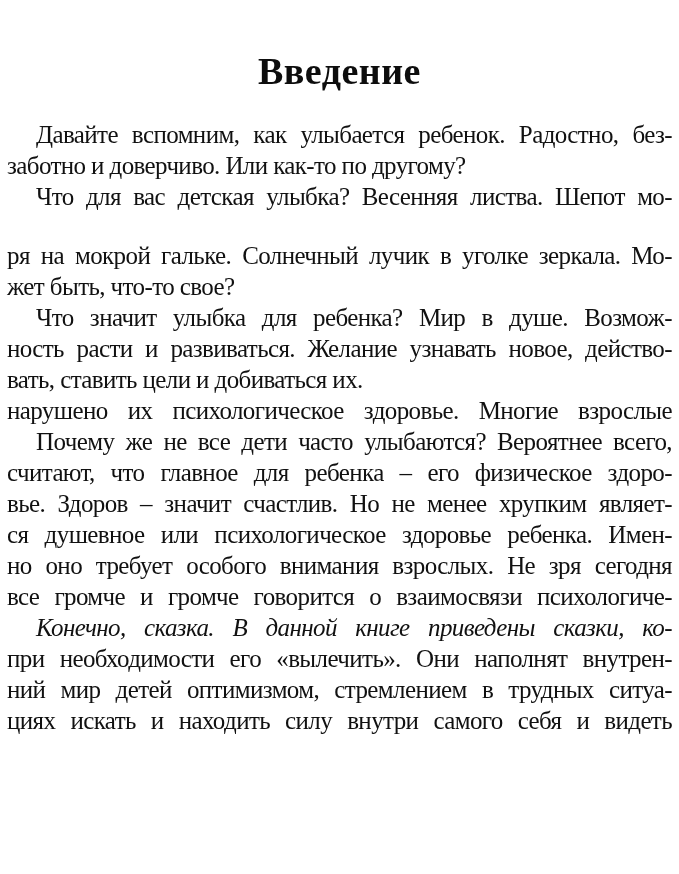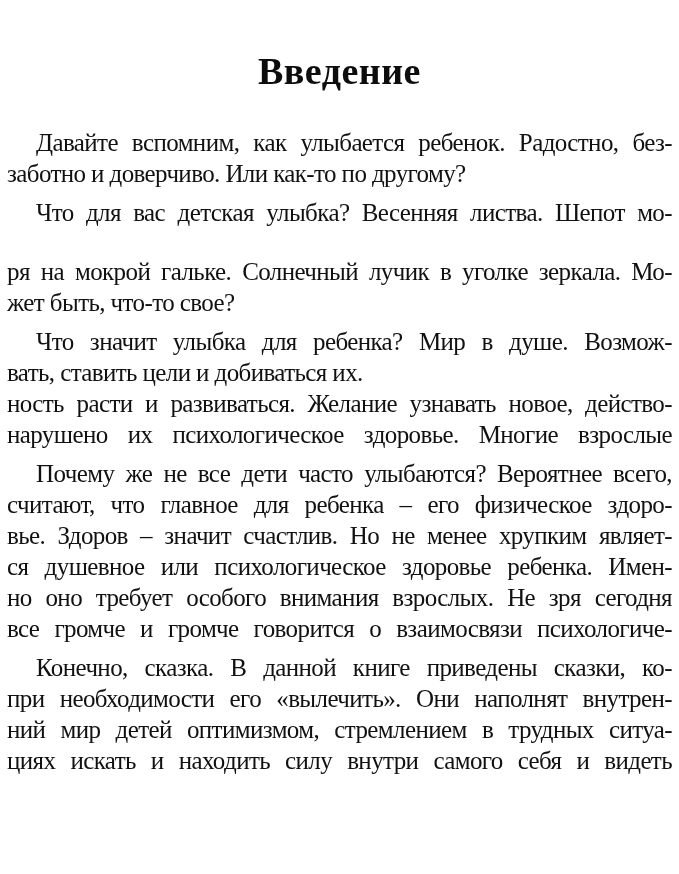--- a/index.html
+++ b/index.html
@@ -47,46 +47,45 @@
       line-height: 31px;
       font-size: 25px;
       white-space: nowrap;
       text-align: justify;
       text-align-last: justify;
       overflow: visible;
       letter-spacing: -0.6px;
     }
     .line.indent {
       padding-left: 29px;
-      margin-top: 8px;
     }
     .line.last {
       text-align-last: left;
     }
   </style>
 </head>
 <body>
 
 <div class="page">
   <div class="title">Введение</div>
 
   <div class="body-text">
     <span class="line indent" style="white-space: nowrap; word-spacing: 8.29948px;">Давайте вспомним, как улыбается ребенок. Радостно, без-</span>
     <span class="line last" style="white-space: nowrap;">заботно и доверчиво. Или как-то по другому?</span>
     <span class="line indent" style="white-space: nowrap; word-spacing: 6.75586px;">Что для вас детская улыбка? Весенняя листва. Шепот мо-</span>
     <span class="line" style="white-space: nowrap; word-spacing: 5.27951px; margin-top: 28px;">ря на мокрой гальке. Солнечный лучик в уголке зеркала. Мо-</span>
     <span class="line last" style="white-space: nowrap;">жет быть, что-то свое?</span>
     <span class="line indent" style="white-space: nowrap; word-spacing: 10.666px;">Что значит улыбка для ребенка? Мир в душе. Возмож-</span>
+    <span class="line" style="white-space: nowrap; word-spacing: 6.92857px;">ность расти и развиваться. Желание узнавать новое, действо-</span>
     <span class="line last" style="white-space: nowrap;">вать, ставить цели и добиваться их.</span>
-    <span class="line" style="white-space: nowrap; word-spacing: 6.92857px;">ность расти и развиваться. Желание узнавать новое, действо-</span>
     <span class="line" style="white-space: nowrap; word-spacing: 14.4281px;">нарушено их психологическое здоровье. Многие взрослые</span>
     <span class="line indent" style="white-space: nowrap; word-spacing: 5.48242px;">Почему же не все дети часто улыбаются? Вероятнее всего,</span>
     <span class="line" style="white-space: nowrap; word-spacing: 10.2559px;">считают, что главное для ребенка – его физическое здоро-</span>
     <span class="line" style="white-space: nowrap; word-spacing: 6.67361px;">вье. Здоров – значит счастлив. Но не менее хрупким являет-</span>
     <span class="line" style="white-space: nowrap; word-spacing: 10.5781px;">ся душевное или психологическое здоровье ребенка. Имен-</span>
     <span class="line" style="white-space: nowrap; word-spacing: 8.12109px;">но оно требует особого внимания взрослых. Не зря сегодня</span>
     <span class="line" style="white-space: nowrap; word-spacing: 9.38616px;">все громче и громче говорится о взаимосвязи психологиче-</span>
-    <span class="line indent" style="white-space: nowrap; word-spacing: 11.2254px;">Конечно, сказка. В данной книге приведены сказки, ко-</span>
+    <span class="line indent" style="white-space: nowrap; word-spacing: 11.2254px; font-style: italic;">Конечно, сказка. В данной книге приведены сказки, ко-</span>
     <span class="line" style="white-space: nowrap; word-spacing: 9.57031px;">при необходимости его «вылечить». Они наполнят внутрен-</span>
     <span class="line" style="white-space: nowrap; word-spacing: 9.51339px;">ний мир детей оптимизмом, стремлением в трудных ситуа-</span>
     <span class="line" style="white-space: nowrap; word-spacing: 9.375px;">циях искать и находить силу внутри самого себя и видеть</span>
   </div>
 </div>
 
 </body></html>

